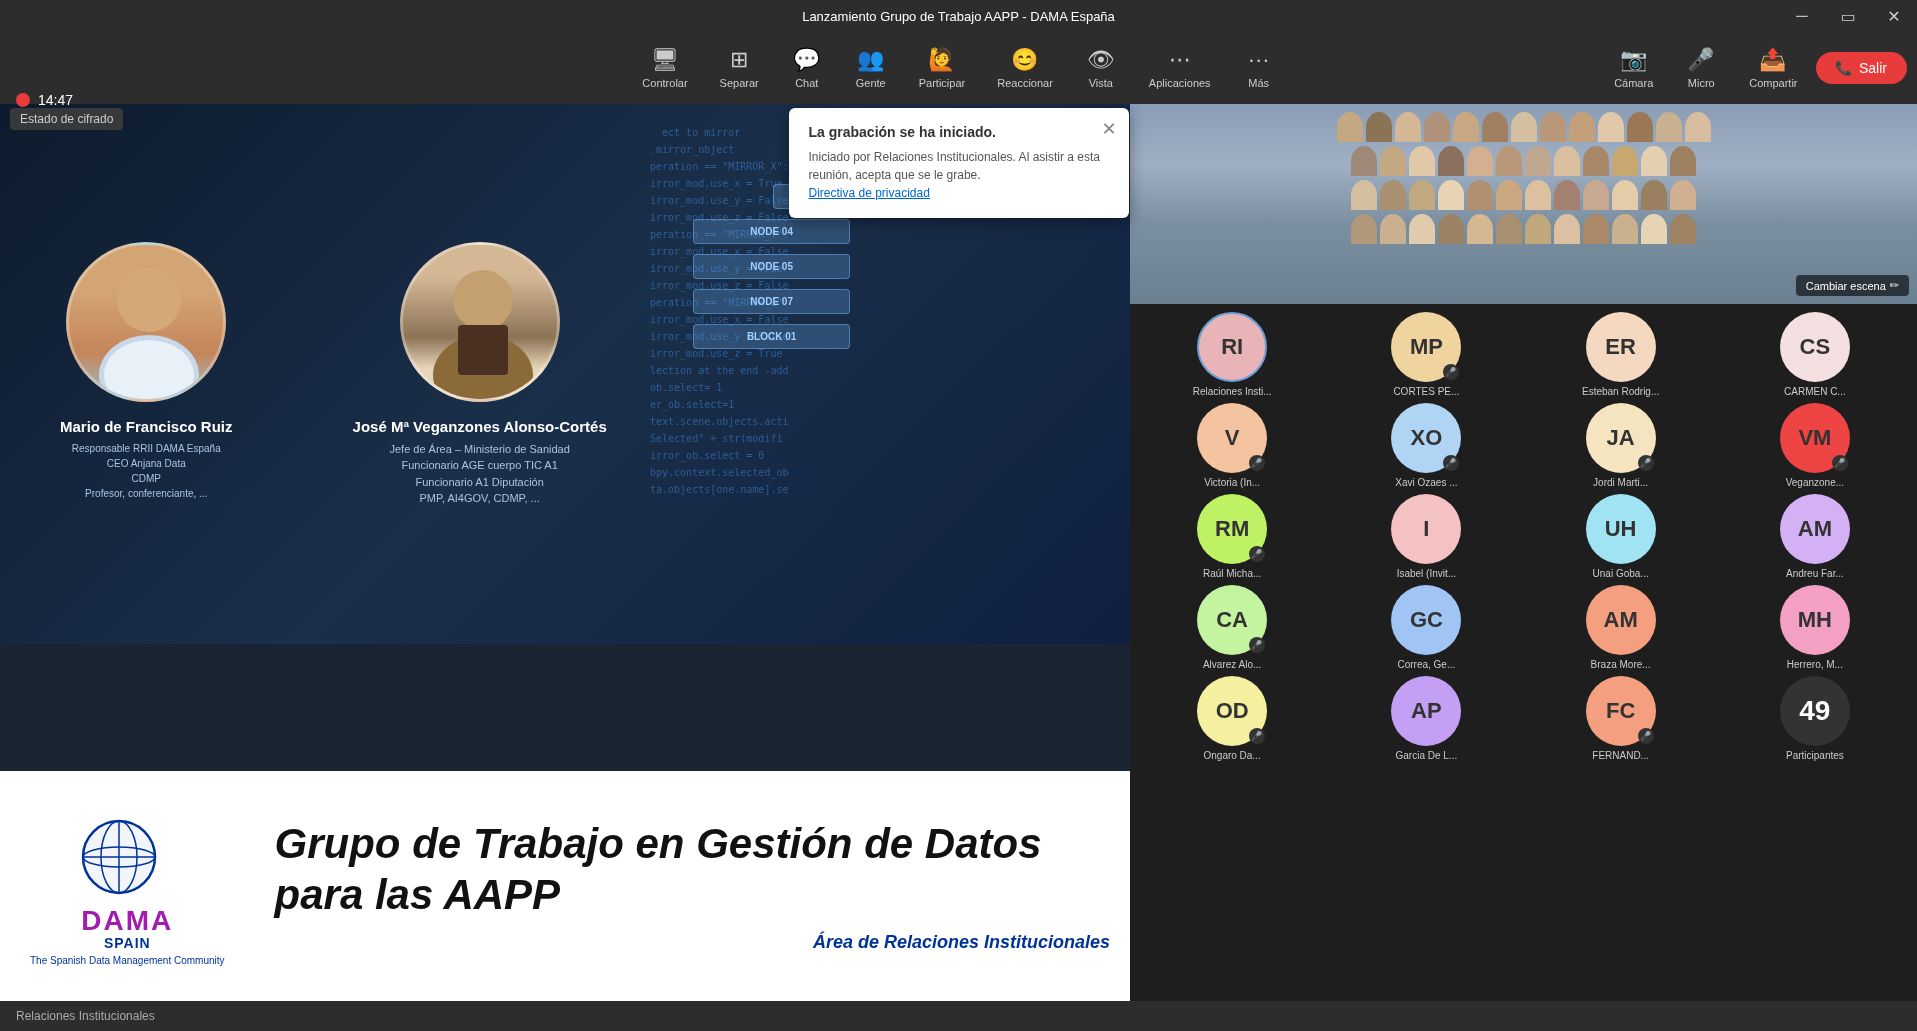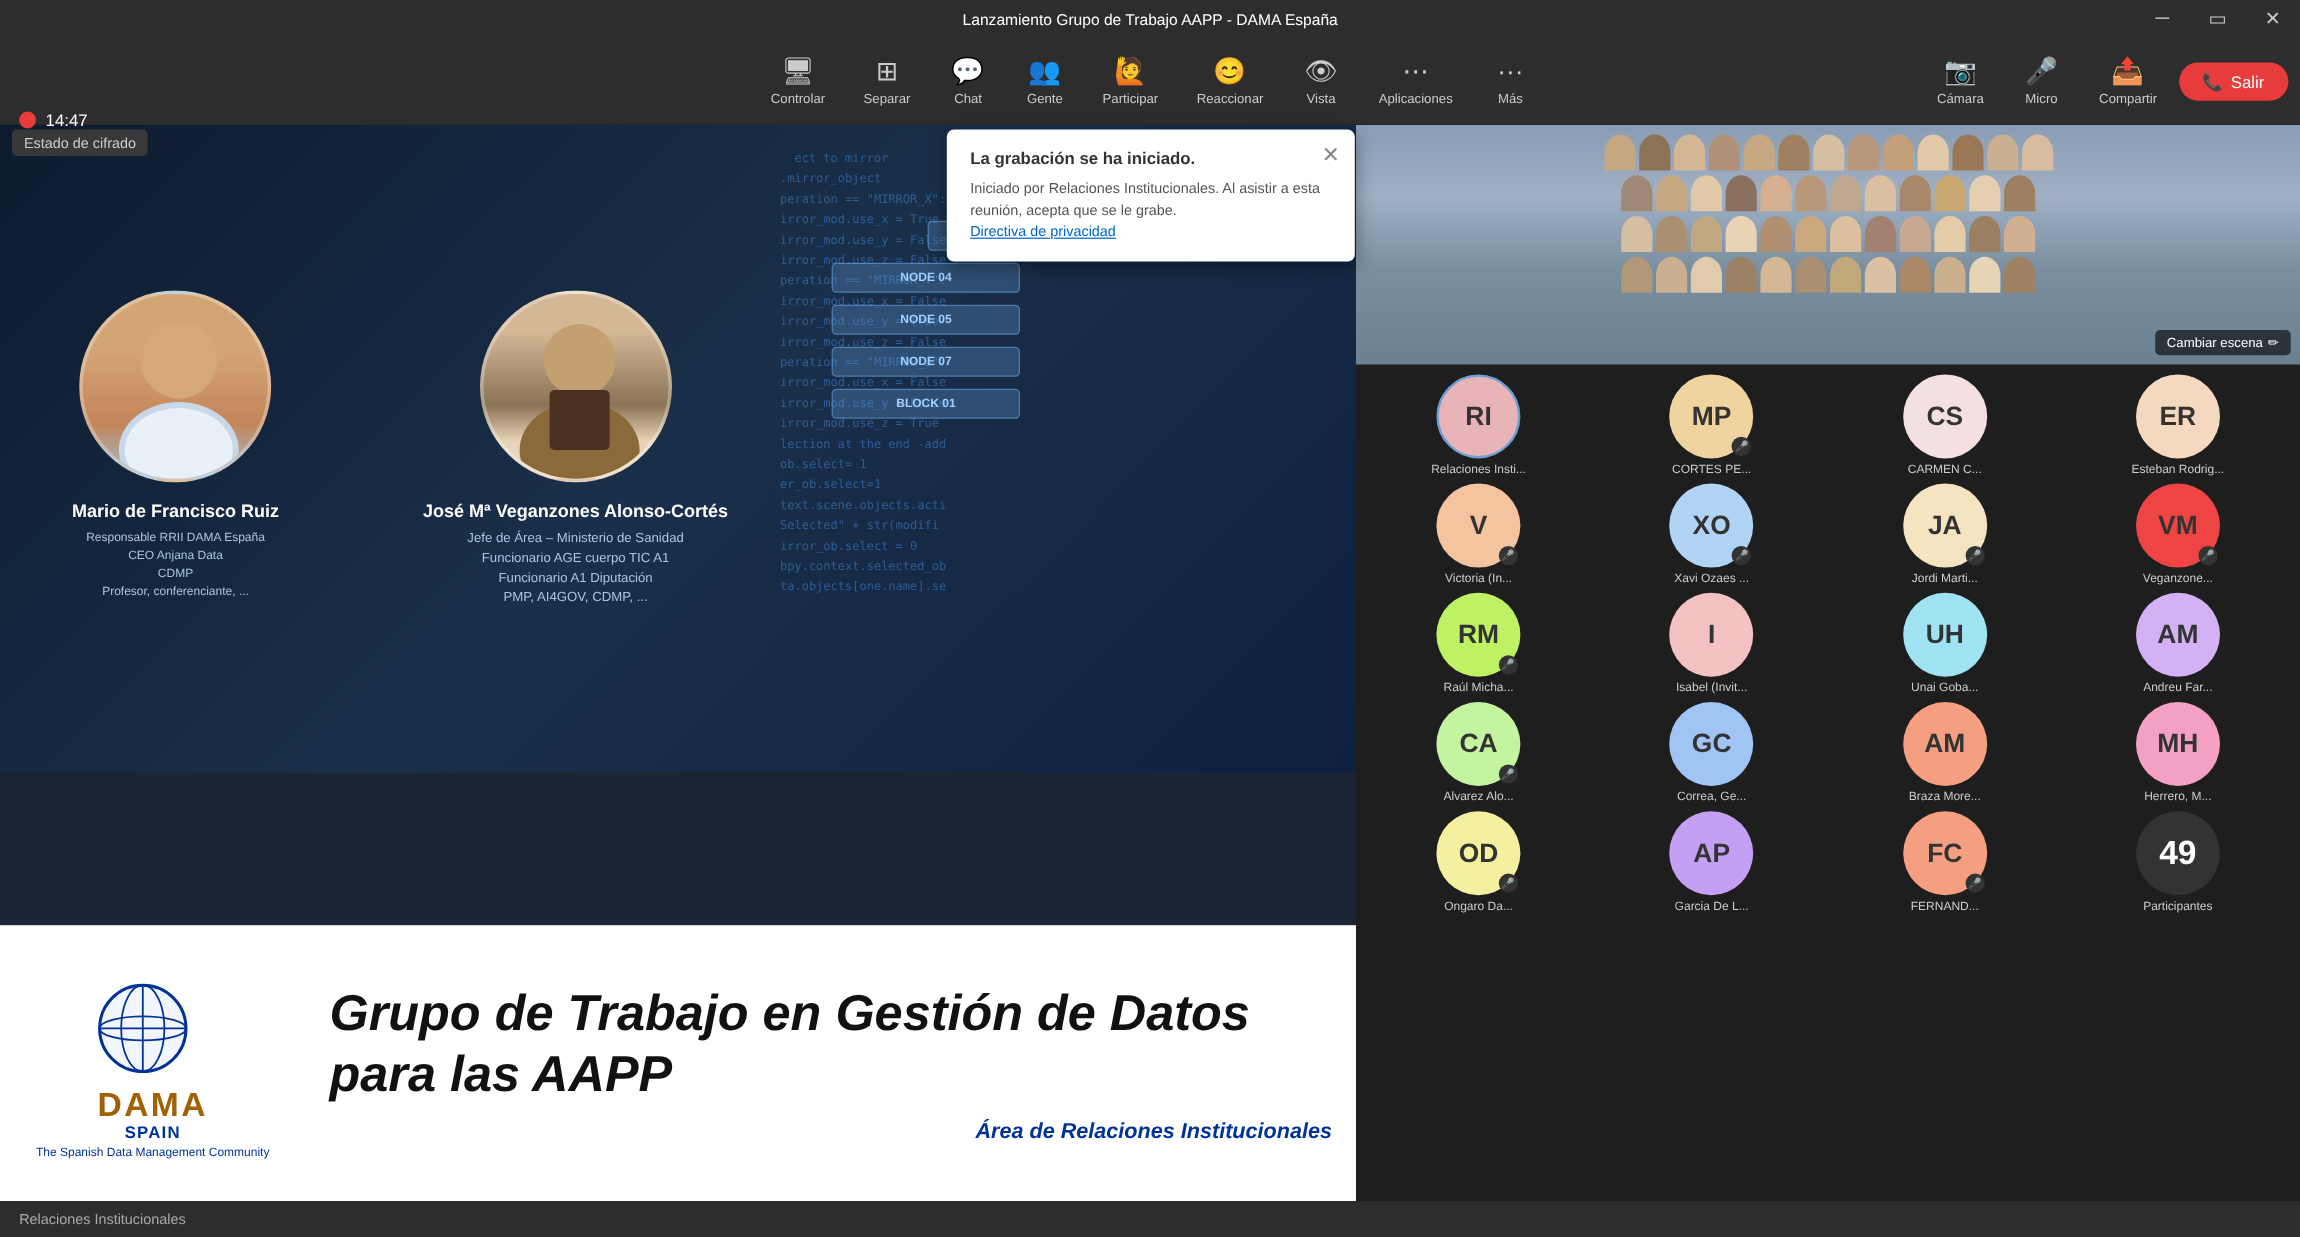--- a/index.html
+++ b/index.html
@@ -241,21 +241,21 @@
       align-items: center;
       min-width: 200px;
     }
     .dama-globe {
       width: 100px;
       height: 100px;
     }
     .dama-text {
       font-size: 28px;
       font-weight: 900;
-      color: #a16207;
+      color: #a21caf;
       letter-spacing: 2px;
       line-height: 1;
     }
     .dama-subtext {
       font-size: 14px;
       color: #003399;
       font-weight: bold;
       letter-spacing: 1px;
     }
     .spanish-text {
@@ -735,31 +735,31 @@
 
     <div class="participant-tile">
       <div class="participant-avatar av-mp" style="position:relative">
         <span>MP</span>
         <div class="mic-icon-small mic-muted">🎤</div>
       </div>
       <div class="participant-name">CORTES PE...</div>
     </div>
 
     <div class="participant-tile">
+      <div class="participant-avatar av-er">
+        <span>ER</span>
+      </div>
+      <div class="participant-name">Esteban Rodrig...</div>
+    </div>
+
+    <div class="participant-tile">
       <div class="participant-avatar av-cs">
         <span>CS</span>
       </div>
       <div class="participant-name">CARMEN C...</div>
-    </div>
-
-    <div class="participant-tile">
-      <div class="participant-avatar av-er">
-        <span>ER</span>
-      </div>
-      <div class="participant-name">Esteban Rodrig...</div>
     </div>
 
     <div class="participant-tile">
       <div class="participant-avatar av-peach" style="position:relative">
         <span>V</span>
         <div class="mic-icon-small mic-muted">🎤</div>
       </div>
       <div class="participant-name">Victoria (In...</div>
     </div>
 

